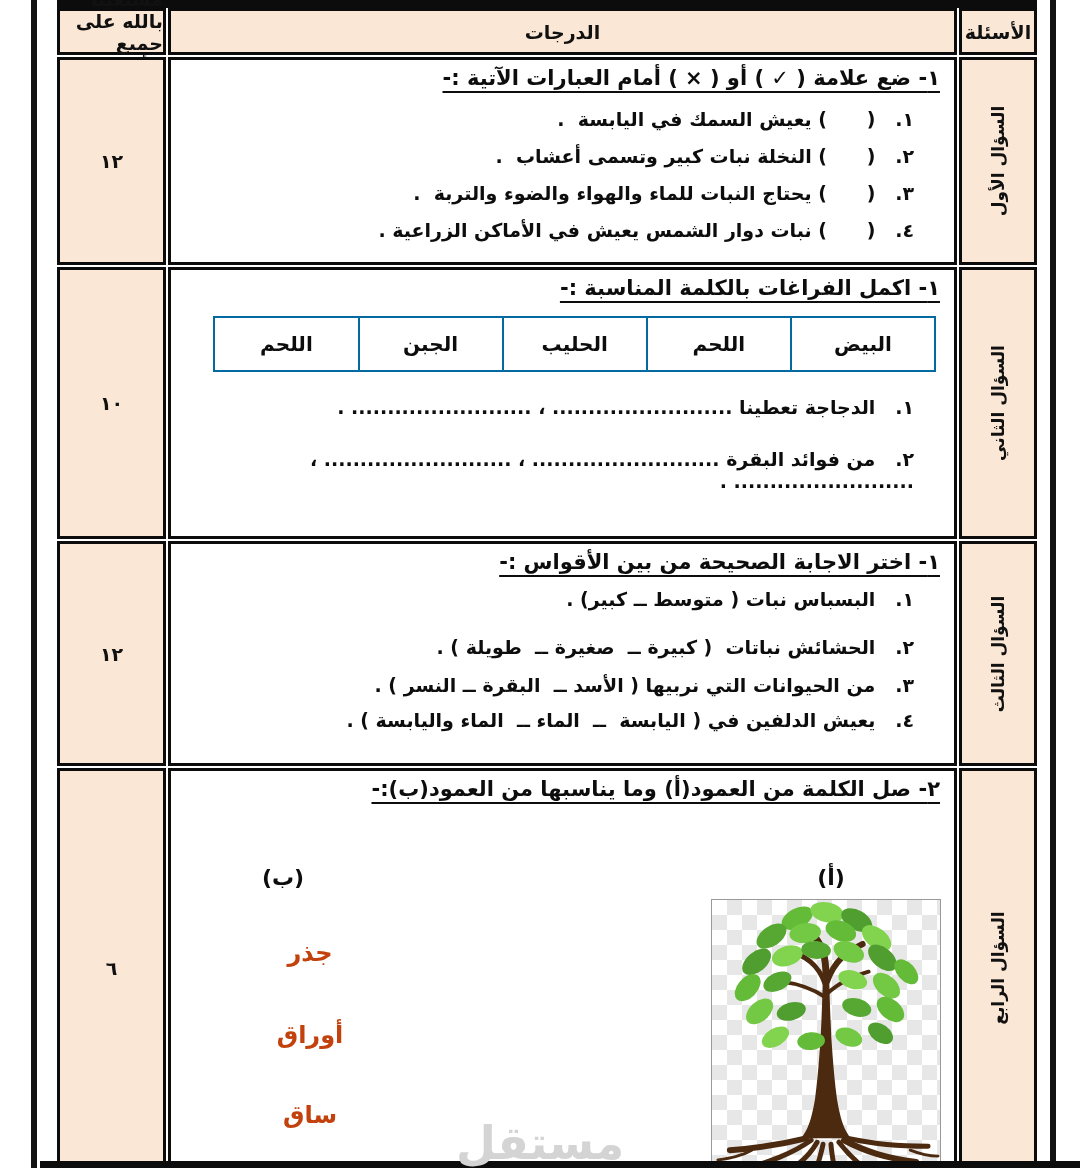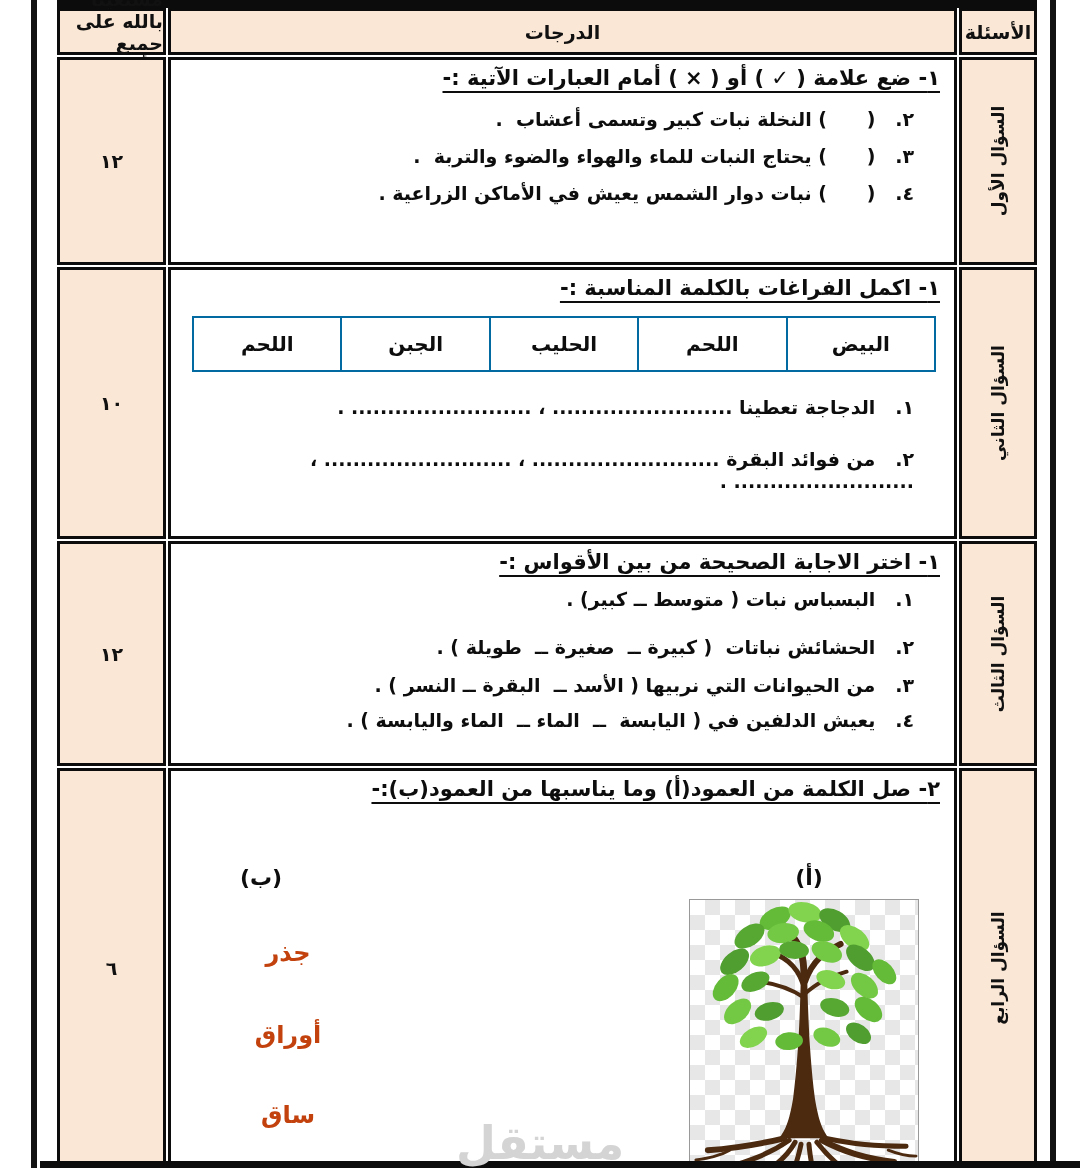--- a/index.html
+++ b/index.html
@@ -18,21 +18,21 @@
     border-top:8px solid #0c0c0c; display:grid; direction:rtl;
     grid-template-columns:78px 1fr 109px; grid-template-rows:47px 208px 272px 225px auto;
     gap:2px; background:#fff; }
   .cell { border:3px solid #0c0c0c; background:#fff; }
   .tint { background:#fbe7d5; }
   .center { display:flex; align-items:center; justify-content:center; }
   .hdr { font-weight:bold; font-size:19px; color:#111; }
   .marks-val { font-weight:bold; font-size:19px; color:#111; }
   .vlabel { transform:rotate(-90deg); white-space:nowrap; font-weight:bold; font-size:17px; color:#111; }
 
-  .content { padding:6px 14px 4px 2px; position:relative; overflow:hidden; }
+  .content { padding:6px 14px 4px 24px; position:relative; overflow:hidden; }
   .q-title { display:inline; font-weight:bold; font-size:21px; color:#0d0d0d;
     text-decoration:underline; text-decoration-thickness:2px; text-underline-offset:6px; }
   .items { margin-top:18px; padding-right:26px; }
   .item { font-weight:bold; font-size:19px; color:#0d0d0d; white-space:pre-wrap; margin-bottom:15px; }
   .items.loose .item { margin-bottom:30px; }
 
   
   .word-bank { width:97%; margin:16px 4px 24px 8px; border-collapse:collapse; direction:rtl; }
   .word-bank td { border:2px solid #0369a1; height:54px; text-align:center; vertical-align:middle;
     font-weight:bold; font-size:20px; color:#0d0d0d; width:20%; background:#fff; }
@@ -76,20 +76,21 @@
     <div class="cell tint center">
       <span class="hdr">أجب مستعيناً بالله على جميع الأسئلة التالية</span>
     </div>
 
     <div class="cell tint center">
       <span class="vlabel">السؤال الأول</span>
     </div>
     <div class="cell content">
       <span class="q-title">١- ضع علامة ( ✓ ) أو ( × ) أمام العبارات الآتية :-</span>
       <div class="items">
+        <div class="item">١.   (      ) يعيش السمك في اليابسة  .</div>
         <div class="item">٢.   (      ) النخلة نبات كبير وتسمى أعشاب  .</div>
         <div class="item">٣.   (      ) يحتاج النبات للماء والهواء والضوء والتربة  .</div>
         <div class="item">٤.   (      ) نبات دوار الشمس يعيش في الأماكن الزراعية .</div>
       </div>
     </div>
     <div class="cell tint center">
       <span class="marks-val">١٢</span>
     </div>
 
     <div class="cell tint center">

